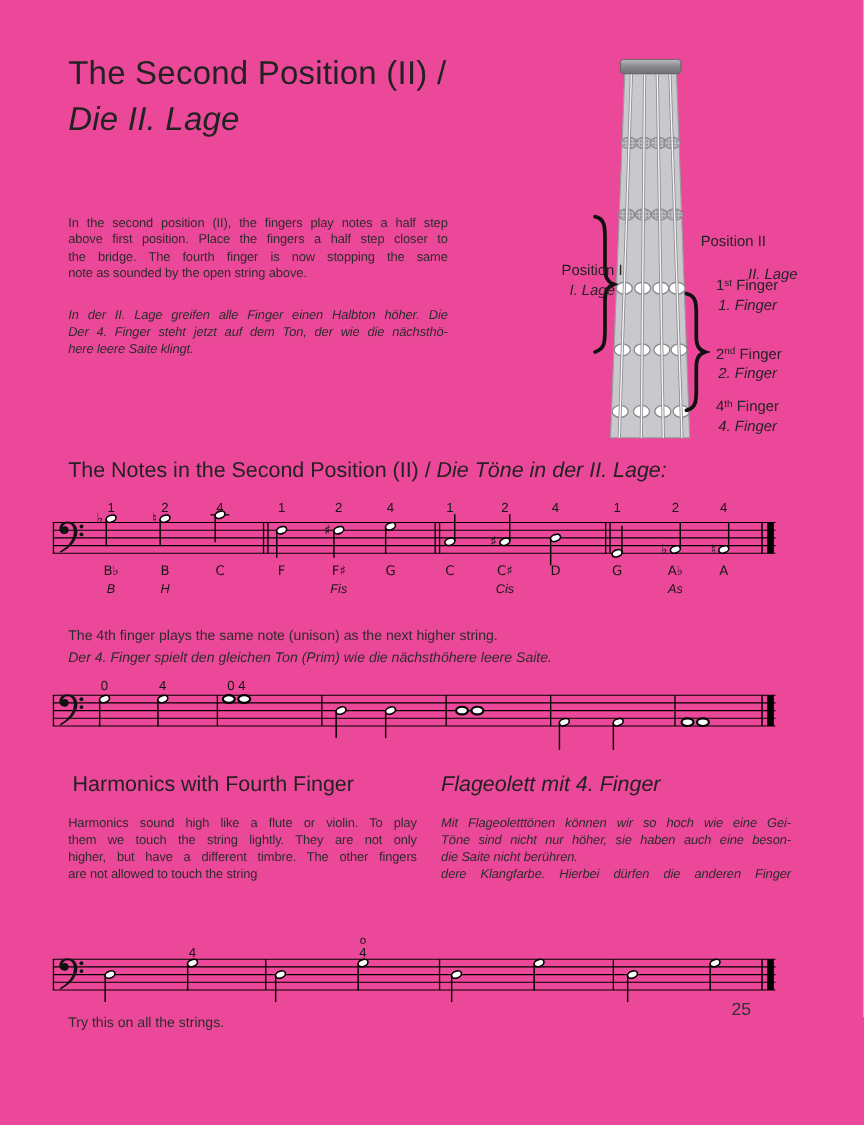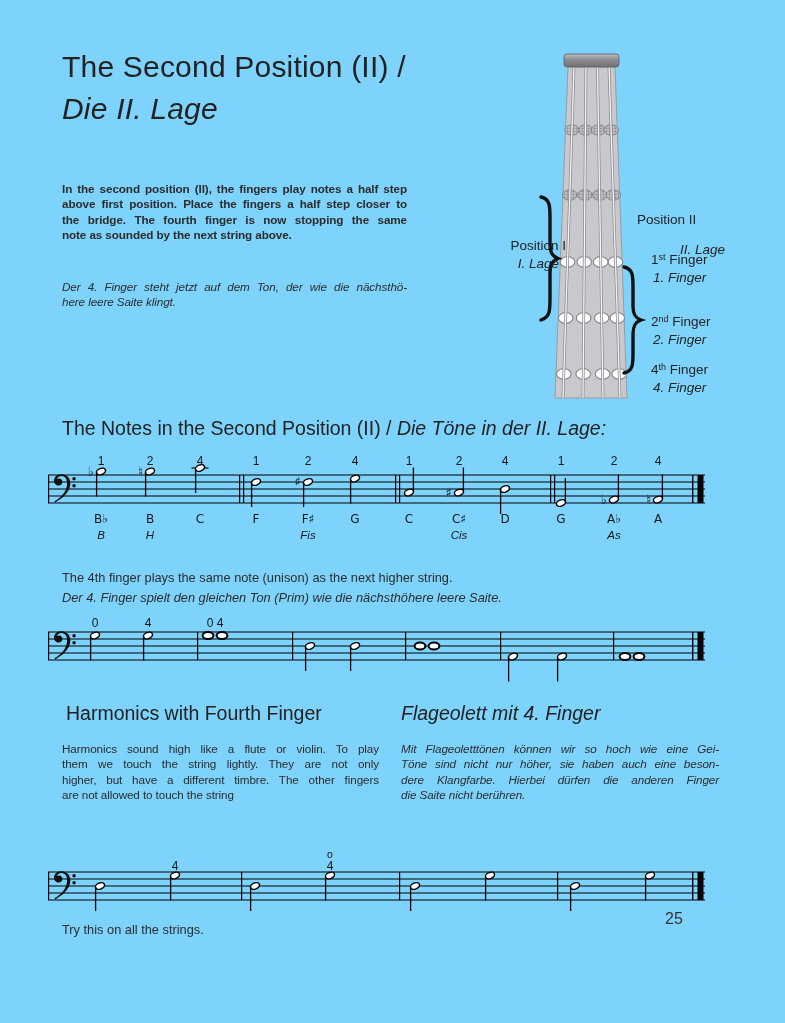--- a/index.html
+++ b/index.html
@@ -1,16 +1,16 @@
 <!DOCTYPE html>
 <html><head>
 <meta charset="utf-8">
 <style>
   html,body{margin:0;padding:0;background:#e8e8e8;}
-  .page{position:relative;width:785px;height:1023px;background:#7dd3fc;
+  .page{position:relative;width:785px;height:1023px;background:#ec4899;
         font-family:"Liberation Sans",sans-serif;color:#262626;overflow:hidden;}
   .abs{position:absolute;}
   .it{font-style:italic;}
   h1.t{font-size:30px;font-weight:400;margin:0;letter-spacing:.2px;color:#222;}
   .body-par{font-size:11.7px;line-height:15.4px;letter-spacing:-.1px;color:#2c2c2c;}
   .jl{text-align:justify;text-align-last:justify;}
   .jl.last{text-align-last:left;}
   .h2{font-size:19.5px;font-weight:400;color:#222;}
   .cap{font-size:12.8px;color:#2c2c2c;text-align:right;}
   .fb-label{font-size:13.5px;line-height:17px;color:#232323;white-space:nowrap;}
@@ -19,27 +19,28 @@
   svg text{fill:#161616;}
 </style>
 </head>
 <body>
 
 <div class="page">
 
   <h1 class="t abs" style="left:62px;top:50px;">The Second Position (II) /</h1>
   <h1 class="t it abs" style="left:62px;top:92px;">Die II. Lage</h1>
 
-  <div class="body-par abs" style="left:62px;top:181px;width:345px;font-weight:bold;">
+  <div class="body-par abs" style="left:62px;top:195px;width:345px;">
       <div class="jl">In the second position (II), the fingers play notes a half step</div>
       <div class="jl">above first position. Place the fingers a half step closer to</div>
       <div class="jl">the bridge. The fourth finger is now stopping the same</div>
-      <div class="jl last">note as sounded by the next string above.</div>
+      <div class="jl last">note as sounded by the open string above.</div>
     </div>
   <div class="body-par it abs" style="left:62px;top:279px;width:345px;">
+      <div class="jl">In der II. Lage greifen alle Finger einen Halbton höher. Die</div>
       <div class="jl">Der 4. Finger steht jetzt auf dem Ton, der wie die nächsthö-</div>
       <div class="jl last">here leere Saite klingt.</div>
     </div>
 
   <div class="abs" style="left:455px;top:40px;width:330px;height:365px;">
     <svg width="330" height="365" viewBox="0 0 330 365">
       <defs>
         <linearGradient id="nutg" x1="0" y1="0" x2="0" y2="1">
           <stop offset="0" stop-color="#bdbdc1"></stop>
             <stop offset="0.45" stop-color="#8d8d91"></stop>
@@ -246,22 +247,22 @@
   <div class="h2 it abs" style="left:401px;top:702px;">Flageolett mit 4. Finger</div>
   <div class="body-par abs" style="left:62px;top:741px;width:317px;">
       <div class="jl">Harmonics sound high like a flute or violin. To play</div>
       <div class="jl">them we touch the string lightly. They are not only</div>
       <div class="jl">higher, but have a different timbre. The other fingers</div>
       <div class="jl last">are not allowed to touch the string</div>
     </div>
   <div class="body-par it abs" style="left:401px;top:741px;width:318px;">
       <div class="jl">Mit Flageoletttönen können wir so hoch wie eine Gei-</div>
       <div class="jl">Töne sind nicht nur höher, sie haben auch eine beson-</div>
+      <div class="jl last">die Saite nicht berühren.</div>
       <div class="jl">dere Klangfarbe. Hierbei dürfen die anderen Finger</div>
-      <div class="jl last">die Saite nicht berühren.</div>
     </div>
 
   <div class="abs" style="left: 40px; top: 840px; width: 745px; height: 78px;"><svg width="745" height="78" viewBox="0 0 745 78">
         <line x1="8" y1="32" x2="665" y2="32" stroke="#000" stroke-width="1"></line>
         <line x1="8" y1="39" x2="665" y2="39" stroke="#000" stroke-width="1"></line>
         <line x1="8" y1="46" x2="665" y2="46" stroke="#000" stroke-width="1"></line>
         <line x1="8" y1="53" x2="665" y2="53" stroke="#000" stroke-width="1"></line>
         <line x1="8" y1="60" x2="665" y2="60" stroke="#000" stroke-width="1"></line>
         <rect x="8" y="32" width="1.2" height="28" fill="#000"></rect>
         <g transform="translate(14,31.2) scale(1.32)" fill="#111">

